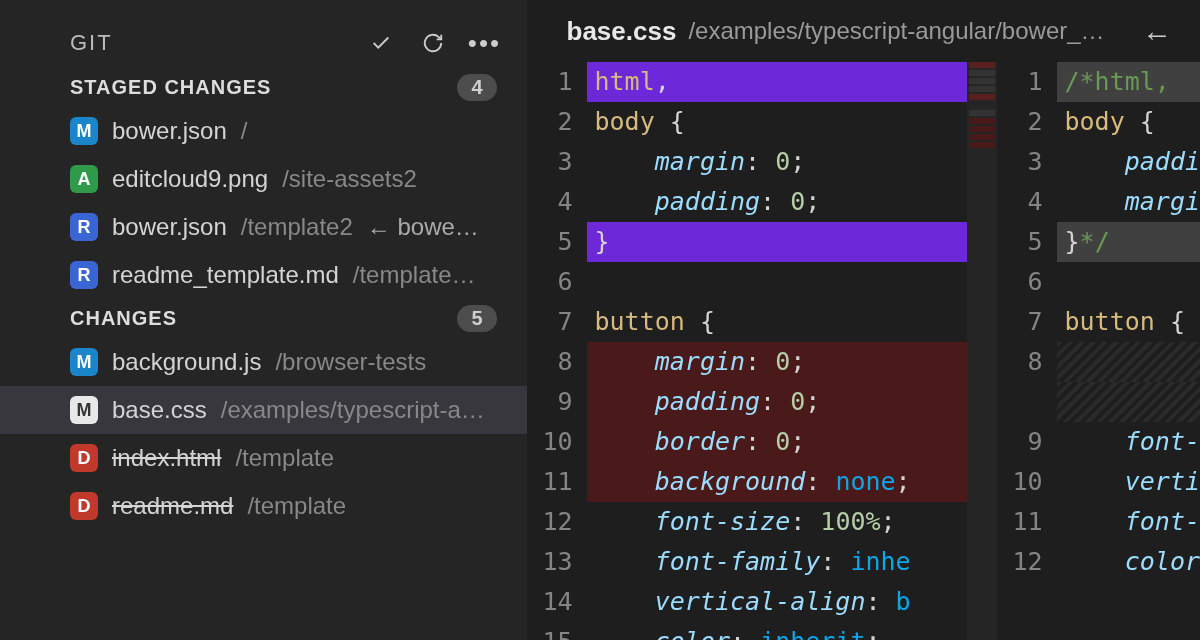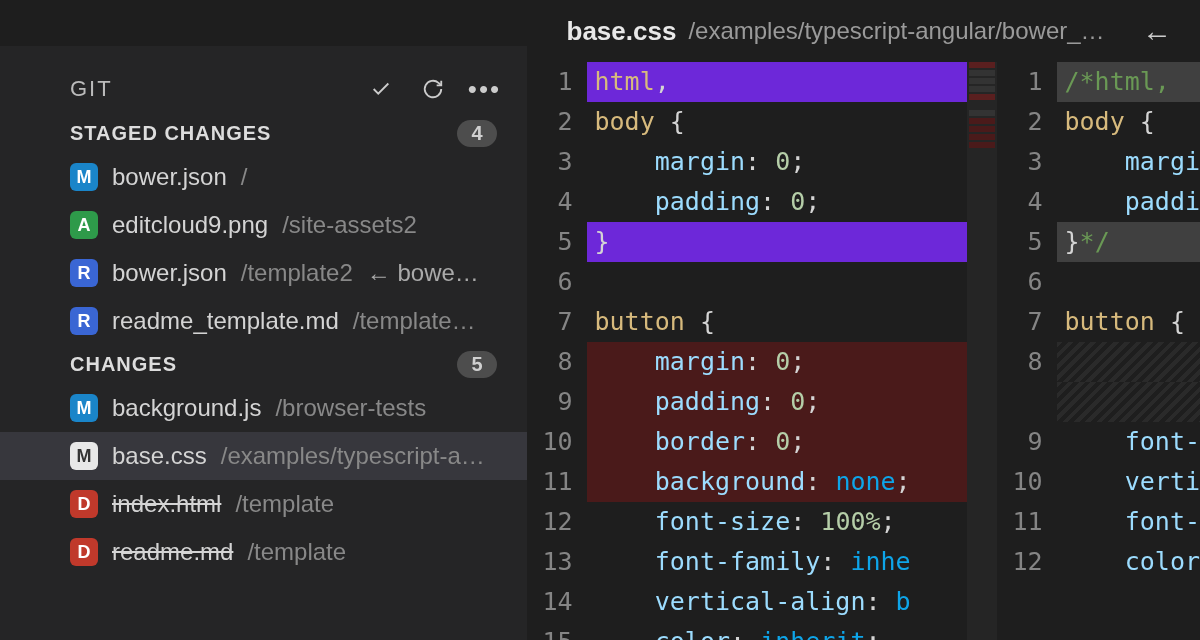--- a/index.html
+++ b/index.html
@@ -1,19 +1,19 @@
 <!DOCTYPE html>
 <html><head>
 <meta charset="utf-8">
 <style>
   * { box-sizing: border-box; margin: 0; padding: 0; }
   html, body { width: 1200px; height: 640px; overflow: hidden; background: #1e1e1e; font-family: -apple-system, BlinkMacSystemFont, "Segoe UI", Helvetica, Arial, sans-serif; color: #cccccc; }
   .app { display: flex; height: 100%; }
 
-  .sidebar { width: 540px; background: #252526; display: flex; flex-direction: column; padding-top: 18px; margin-top: 46px; }
+  .sidebar { width: 540px; background: #252526; display: flex; flex-direction: column; padding-top: 18px; }
   .sidebar-header { display: flex; align-items: center; padding: 0 30px 0 70px; height: 50px; }
   .sidebar-title { font-size: 22px; font-weight: 400; letter-spacing: 2px; color: #bbbbbb; flex: 1; }
   .sidebar-actions { display: flex; gap: 28px; align-items: center; }
   .icon-btn { width: 24px; height: 24px; display: flex; align-items: center; justify-content: center; cursor: pointer; color: #cccccc; }
   .icon-btn svg { width: 22px; height: 22px; }
 
   .commit-box { margin: 18px 30px 18px 70px; background: #3c3c3c; padding: 10px 14px; font-size: 24px; color: #cccccc; }
 
   .section-header { display: flex; align-items: center; padding: 6px 30px 6px 70px; }
   .section-title { font-size: 20px; font-weight: 700; letter-spacing: 1px; color: #dddddd; flex: 1; }
@@ -49,21 +49,21 @@
   .code .line { height: 40px; white-space: pre; padding-left: 8px; position: relative; }
 
   .bg-del-full { background: #6d28d9; }
   .bg-del-dark { background: #4a1a1a; }
   .bg-add { background: #404040; }
   .bg-hatched {
     background-image: repeating-linear-gradient(135deg, #2a2a2a 0, #2a2a2a 4px, #1e1e1e 4px, #1e1e1e 8px);
   }
 
   .tok-tag { color: #d7ba7d; }
-  .tok-prop { color: #9cdcfe; }
+  .tok-prop { color: #9cdcfe; font-style: italic; }
   .tok-punc { color: #d4d4d4; }
   .tok-num { color: #b5cea8; }
   .tok-comment { color: #6a9955; }
   .tok-plain { color: #0ea5e9; }
 
   .minimap-strip { width: 30px; background: #252525; position: relative; }
   .minimap-strip .slice { position: absolute; left: 2px; right: 2px; height: 6px; }
 
   .more-dots { font-size: 26px; letter-spacing: 2px; }
 </style>
@@ -219,22 +219,22 @@
             <div class="ln">8</div>
             <div class="ln"></div>
             <div class="ln">9</div>
             <div class="ln">10</div>
             <div class="ln">11</div>
             <div class="ln">12</div>
           </div>
         <div class="code" id="code-right">
             <div class="line bg-add"><span class="tok-comment">/*html,</span></div>
             <div class="line "><span class="tok-tag">body</span> <span class="tok-punc">{</span></div>
+            <div class="line ">    <span class="tok-prop">paddi</span></div>
             <div class="line ">    <span class="tok-prop">margi</span></div>
-            <div class="line ">    <span class="tok-prop">paddi</span></div>
             <div class="line bg-add"><span class="tok-punc">}</span><span class="tok-comment">*/</span></div>
             <div class="line "></div>
             <div class="line "><span class="tok-tag">button</span> <span class="tok-punc">{</span></div>
             <div class="line bg-hatched"></div>
             <div class="line bg-hatched"></div>
             <div class="line ">    <span class="tok-prop">font-</span></div>
             <div class="line ">    <span class="tok-prop">verti</span></div>
             <div class="line ">    <span class="tok-prop">font-</span></div>
             <div class="line ">    <span class="tok-prop">color</span></div>
           </div>

